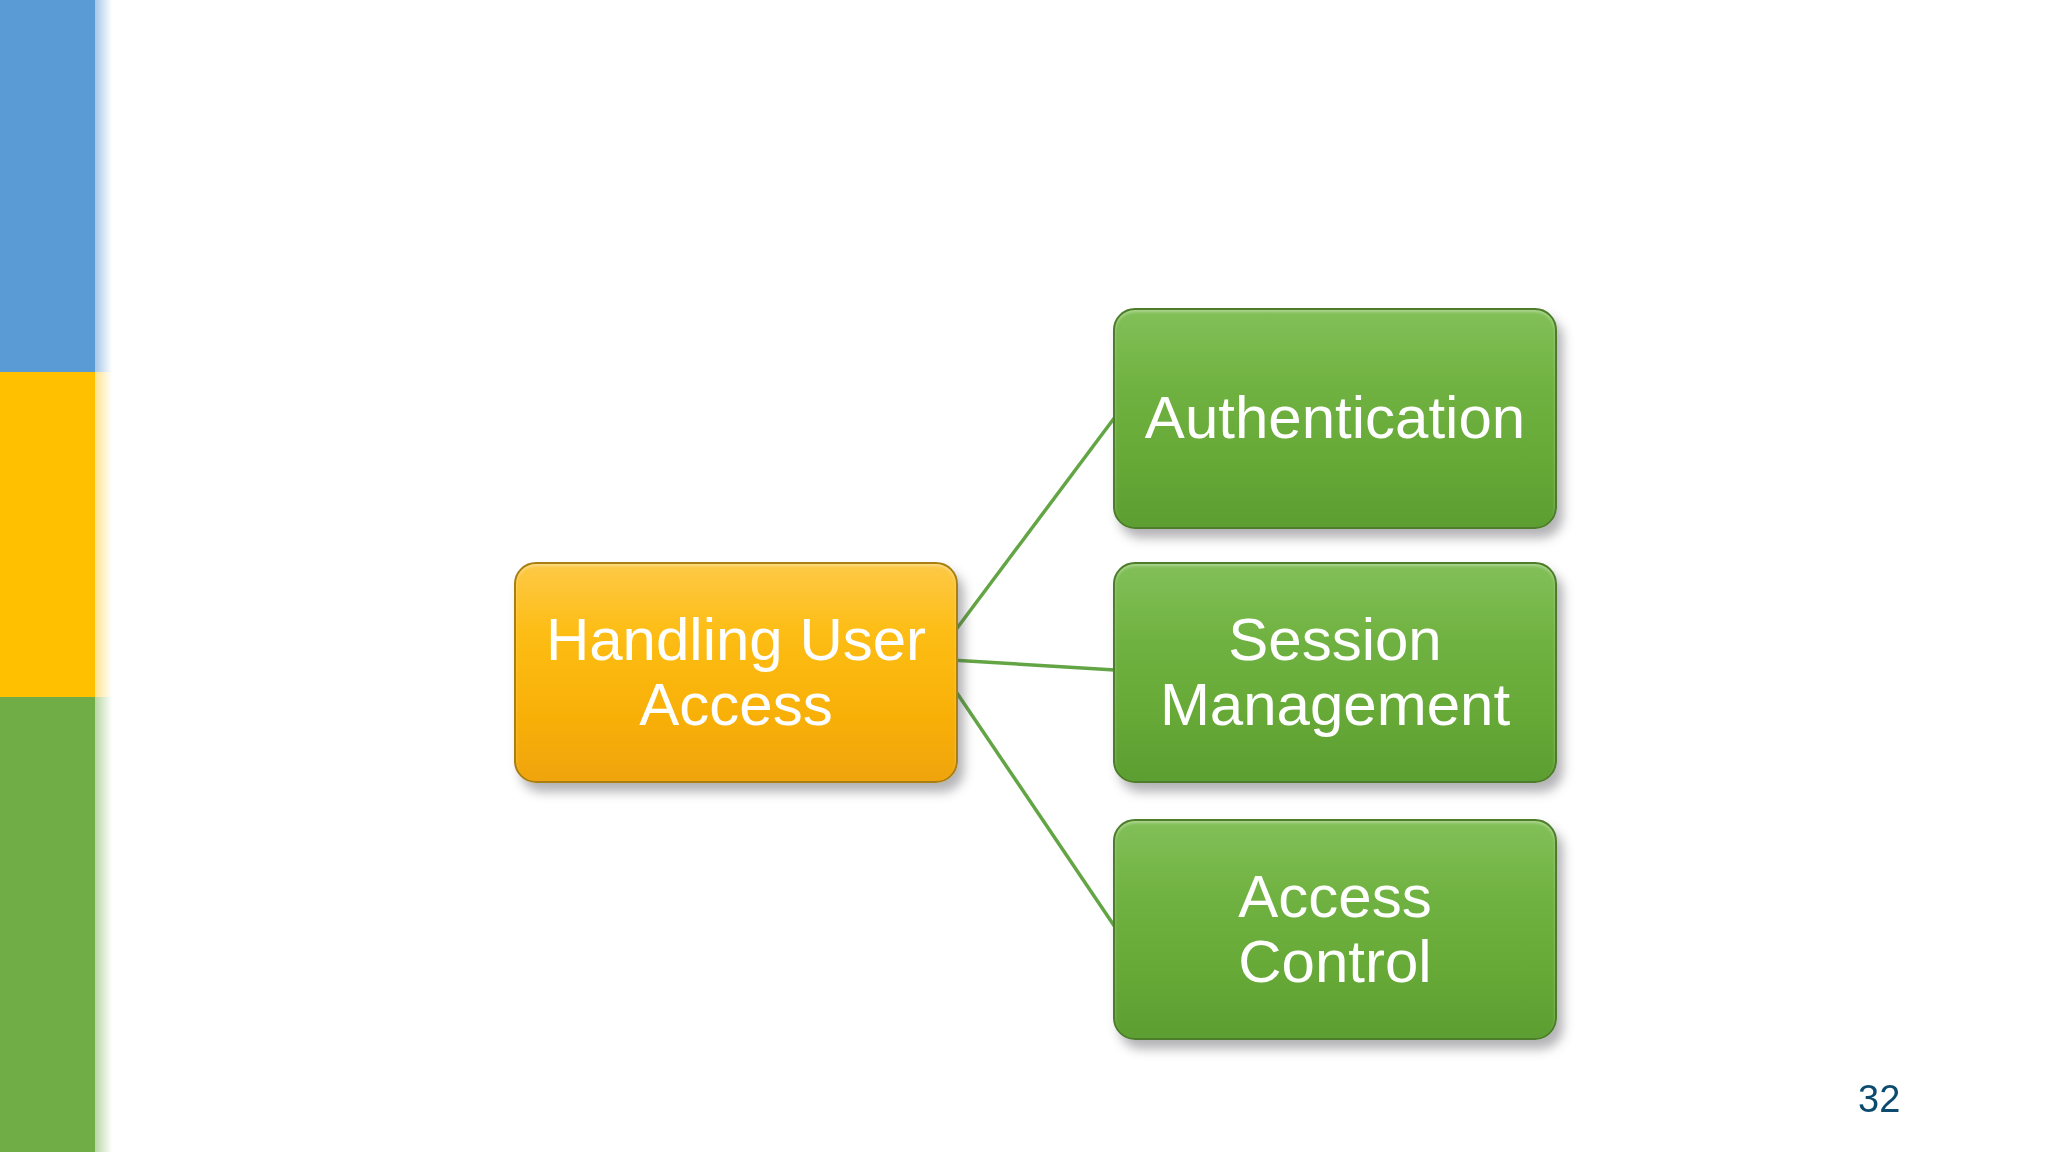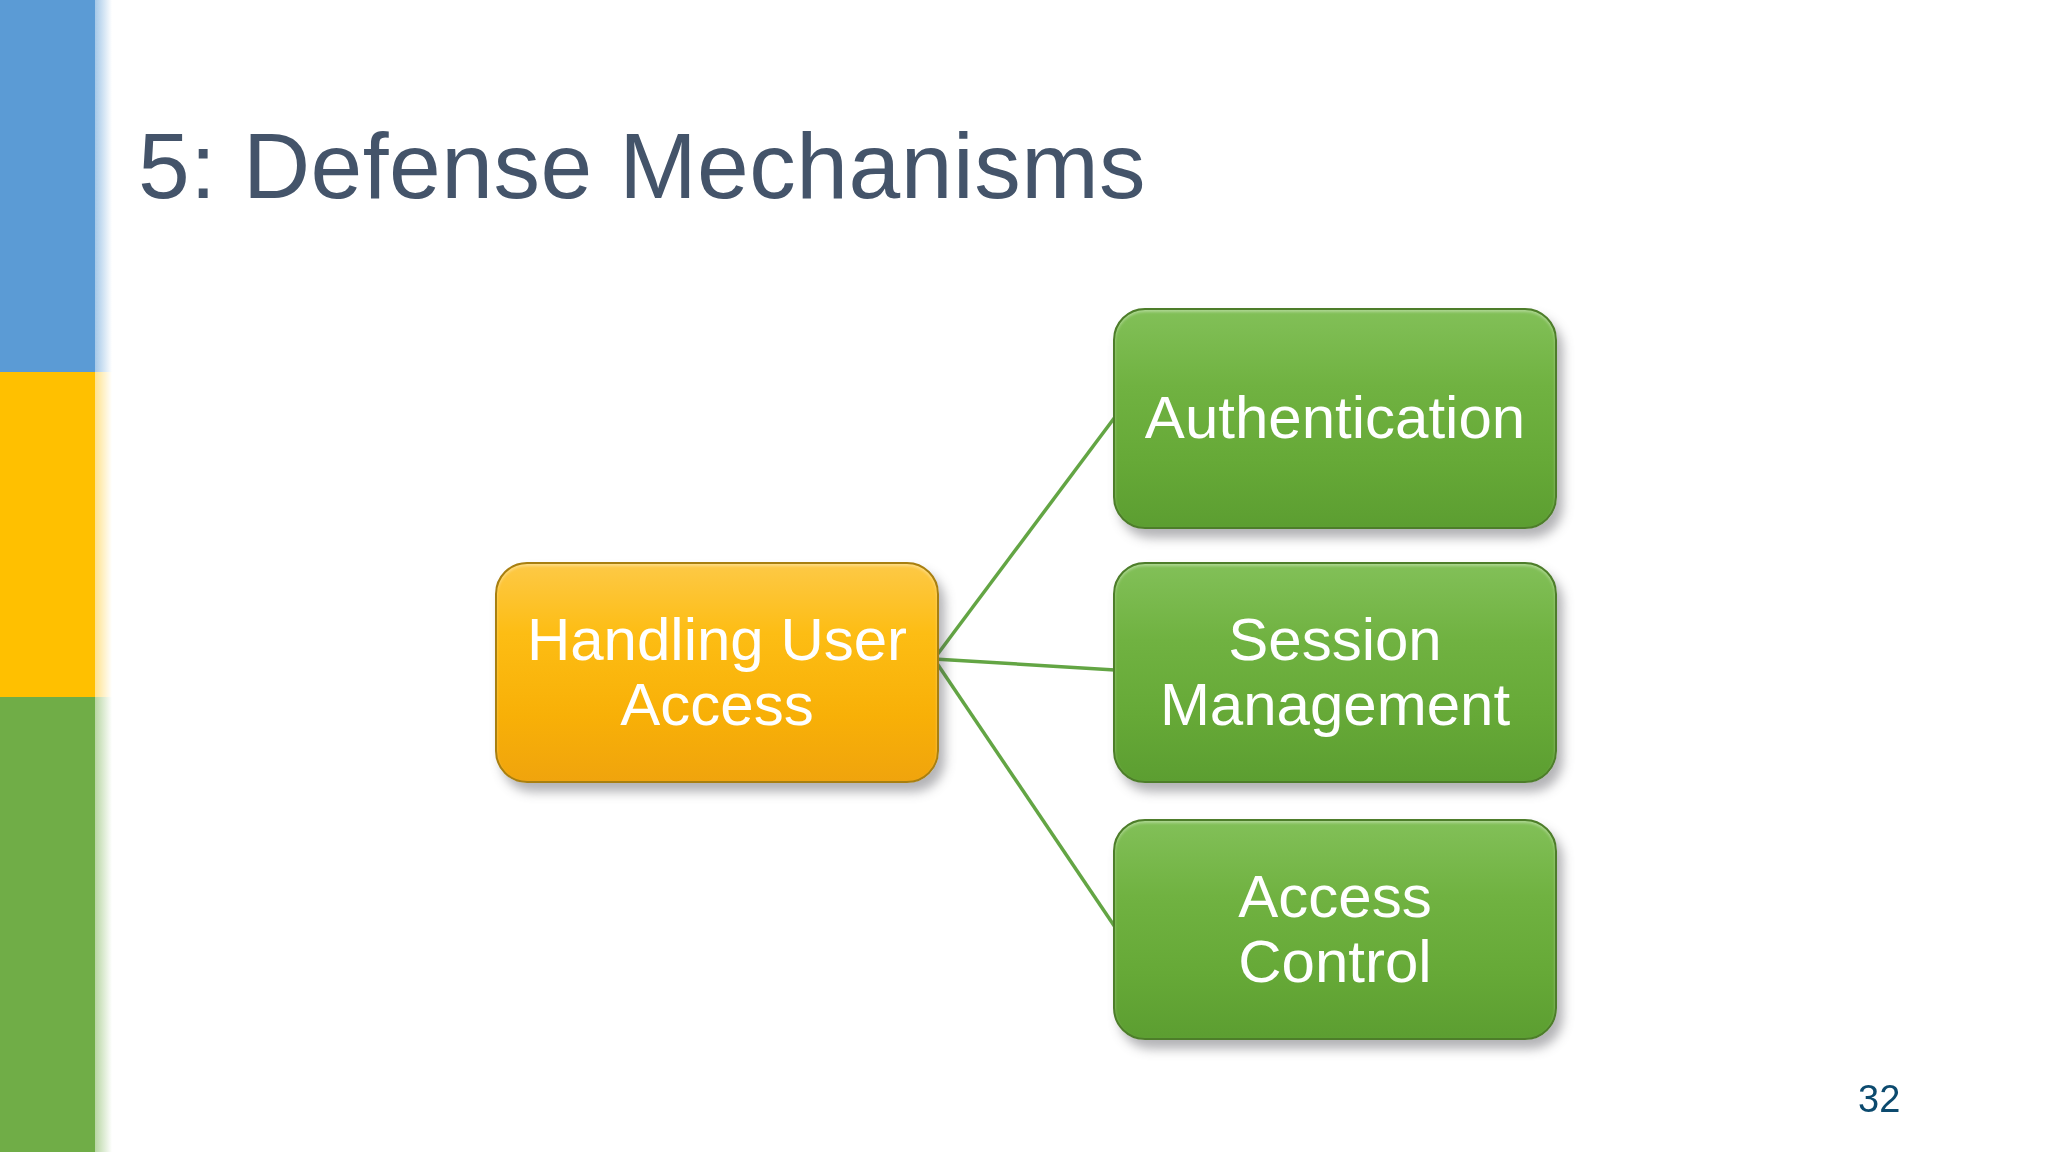--- a/index.html
+++ b/index.html
@@ -55,34 +55,34 @@
     position: absolute;
     left: 0; top: 0;
     width: 2048px; height: 1152px;
   }
 
   
   .node {
     position: absolute;
     width: 440px;
     height: 217px;
-    border-radius: 32px;
+    border-radius: 22px;
     display: flex;
     align-items: center;
     justify-content: center;
     text-align: center;
     color: #ffffff;
     font-size: 60px;
     line-height: 1.08;
     white-space: pre-line;
     box-shadow: 6px 9px 11px rgba(75,75,80,0.42),
                 inset 0 2px 3px rgba(255,255,255,0.35);
   }
   .node-root {
-    left: 495px; top: 562px;
+    left: 514px; top: 562px;
     background: linear-gradient(180deg, #fdc946 0%, #fdbd14 32%, #f8b007 70%, #f0a40d 100%);
     border: 2px solid #a87f10;
   }
   .node-green {
     left: 1113px;
     background: linear-gradient(180deg, #82c058 0%, #70b241 35%, #66a937 70%, #5c9e31 100%);
     border: 2px solid #4d7d2a;
   }
   .node-child-1 { top: 308px; }
   .node-child-2 { top: 562px; justify-content: center; }
@@ -110,21 +110,20 @@
     <div class="seg seg-yellow">
       <div class="solid"></div>
       <div class="fade"></div>
     </div>
     <div class="seg seg-green">
       <div class="solid"></div>
       <div class="fade"></div>
     </div>
   </div>
 
-  <div class="slide-title">5: Defense Mechanisms</div>
 
   <svg class="connectors" viewBox="0 0 2048 1152" xmlns="http://www.w3.org/2000/svg">
     <line x1="934" y1="659" x2="1115" y2="417" fill="none" stroke-width="3.5" stroke="#63A544"></line>
     <line x1="934" y1="659" x2="1115" y2="670" fill="none" stroke-width="3.5" stroke="#63A544"></line>
     <line x1="934" y1="659" x2="1115" y2="927" fill="none" stroke-width="3.5" stroke="#63A544"></line>
   </svg>
 
   <div class="node node-root">
     <span>Handling User
 Access</span>

